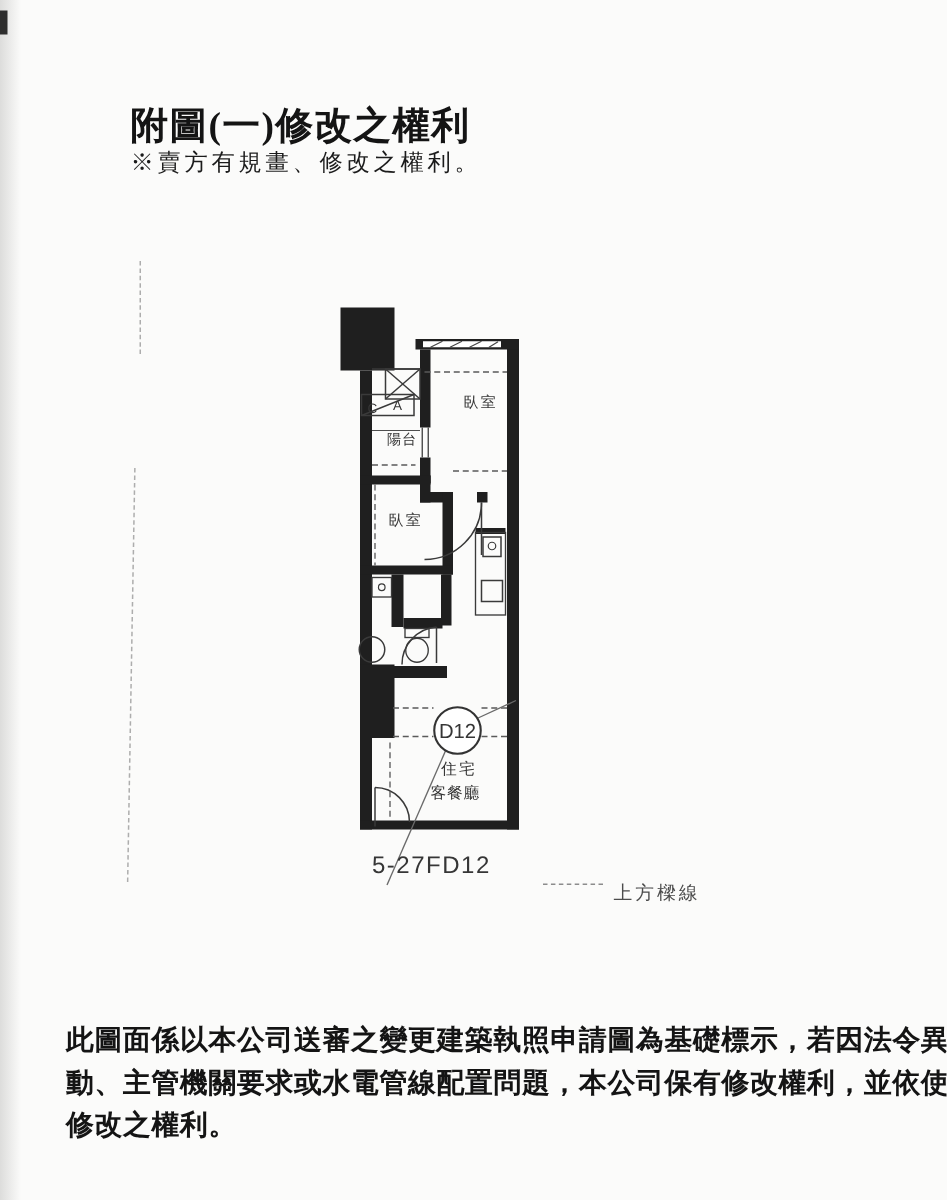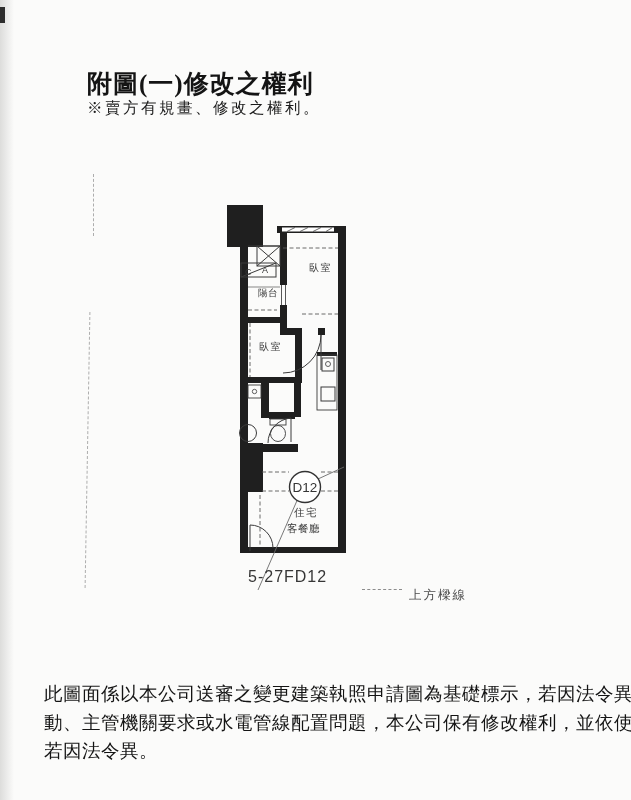--- a/index.html
+++ b/index.html
@@ -27,21 +27,21 @@
   .fold-line.a { left:93px; top:174px; height:62px; }
   .fold-line.b { left:87px; top:312px; height:276px; transform:rotate(1deg); }
   .legend { position:absolute; left:362px; top:559px; display:flex; align-items:flex-start; gap:7px;margin-top:28px; }
   .legend-line { width:40px; height:0; border-top:1px dashed #8c8c8c; margin-top:2px; }
   .legend-text {
     font-family:"Liberation Sans", sans-serif;
     font-size:12.5px; color:#4c4c4c; letter-spacing:2px; white-space:nowrap;
   }
   .footer {
     position:absolute; left:44px; top:680px; width:570px;
-    font-size:18.5px; line-height:28.5px; font-weight:400;
+    font-size:18.5px; line-height:28.5px; font-weight:700;
     color:#141414; letter-spacing:0.5px;
   }
   .footer div { white-space:nowrap; }
   svg text {
     font-family:"Liberation Sans", sans-serif;
     fill:#363636;
   }
 </style>
 </head>
 <body>
@@ -150,14 +150,14 @@
 </svg>
 
 <div class="legend">
   <span class="legend-line"></span>
   <span class="legend-text">上方樑線</span>
 </div>
 
 <div class="footer">
   <div>此圖面係以本公司送審之變更建築執照申請圖為基礎標示，若因法令異</div>
   <div>動、主管機關要求或水電管線配置問題，本公司保有修改權利，並依使用</div>
-  <div>若因法令異。</div>
+  <div>修改之權利。</div>
 </div>
 
 </body></html>

